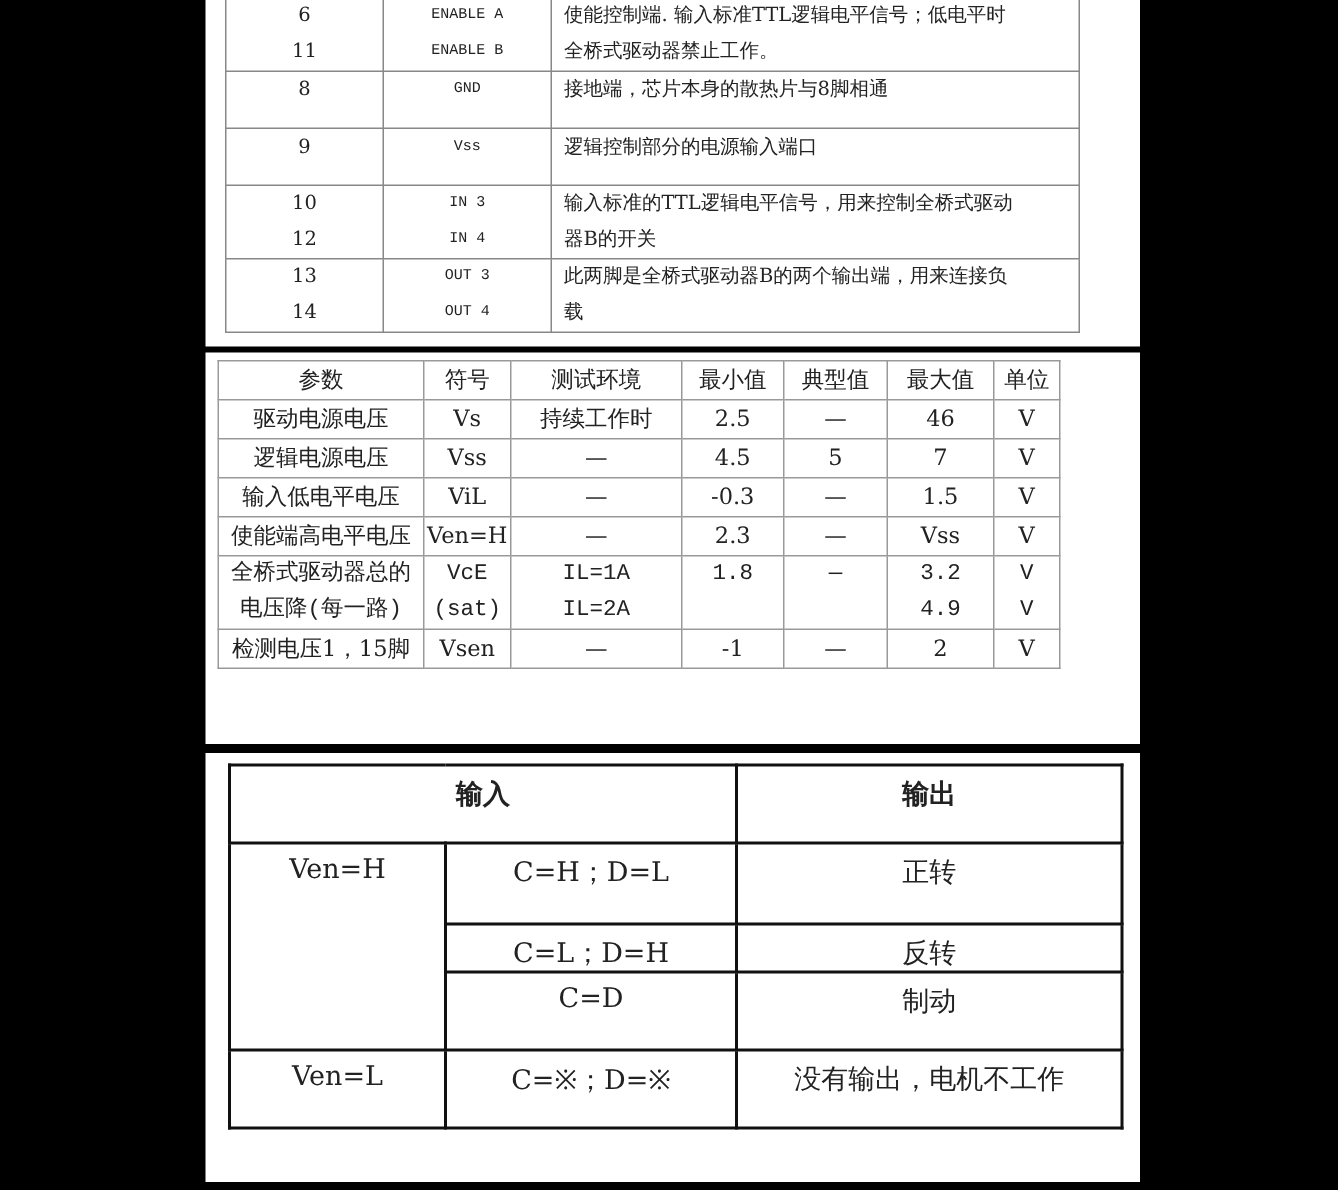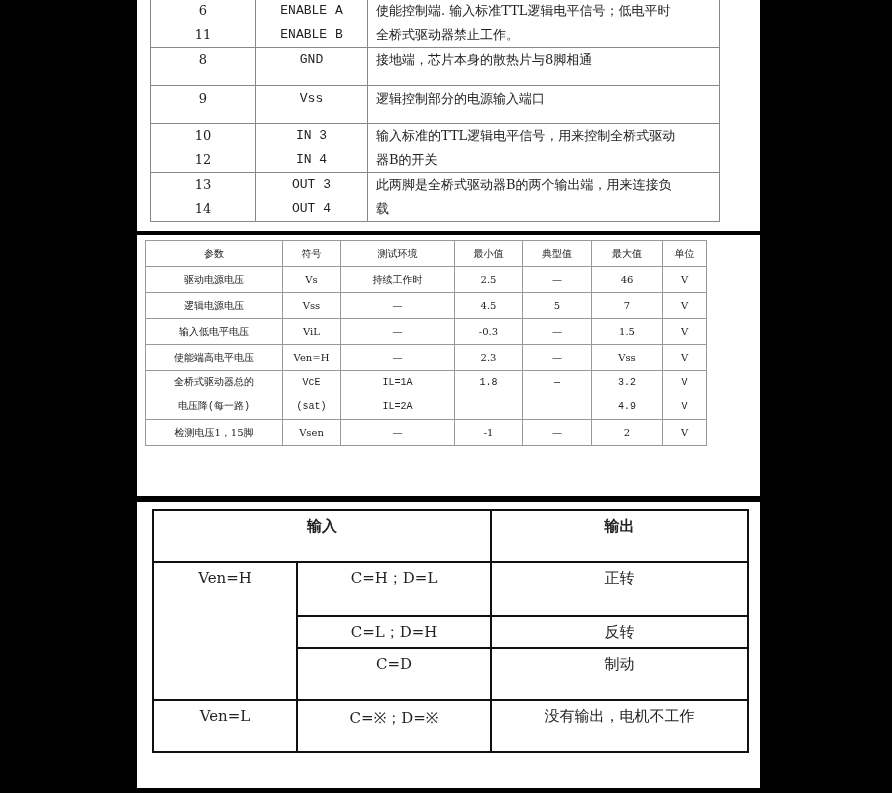--- a/index.html
+++ b/index.html
@@ -7,31 +7,31 @@
          font-family:"DejaVu Serif","Liberation Serif",serif; color:#222; }
   .panel { position:absolute; background:#fff; }
   table { border-collapse:collapse; position:absolute; }
   td { text-align:center; padding:0; vertical-align:middle; }
 
   
   #p1 { left:137px; top:0; width:623px; height:231px; }
   #t1 { left:13px; top:-2px; width:570px; font-size:13px; }
   #t1 td { border:1px solid #888; line-height:24px; }
   #t1 td.desc { text-align:left; padding-left:8px;margin-top:9px; }
-  #t1 td.lbl { font-family:"Liberation Mono","DejaVu Sans Mono",monospace; font-size:13px; }
+  #t1 td.lbl { font-family:"Liberation Mono","DejaVu Sans Mono",monospace; font-size:10px; }
 
   
   #p2 { left:137px; top:235px; width:623px; height:261px; }
-  #t2 { left:8px; top:5px; width:562px; font-size:10px; }
+  #t2 { left:8px; top:5px; width:562px; font-size:15px; }
   #t2 td { border:1px solid #999; height:25px; line-height:25px; }
   #t2 td.mul { line-height:24px;font-family:Liberation Mono, monospace; }
 
   
   #p3 { left:137px; top:502px; width:623px; height:286px; }
-  #t3 { left:15px; top:7px; width:597px; font-size:15px; }
+  #t3 { left:15px; top:7px; width:597px; font-size:18px; }
   #t3 td { border:2px solid #111; vertical-align:top; padding-top:6px; }
   #t3 td.hd { font-weight:bold; height:44px; padding-top:6px; }
 </style>
 </head>
 <body>
 
 <div class="panel" id="p1">
   <table id="t1">
     <colgroup>
         <col style="width:105px">

